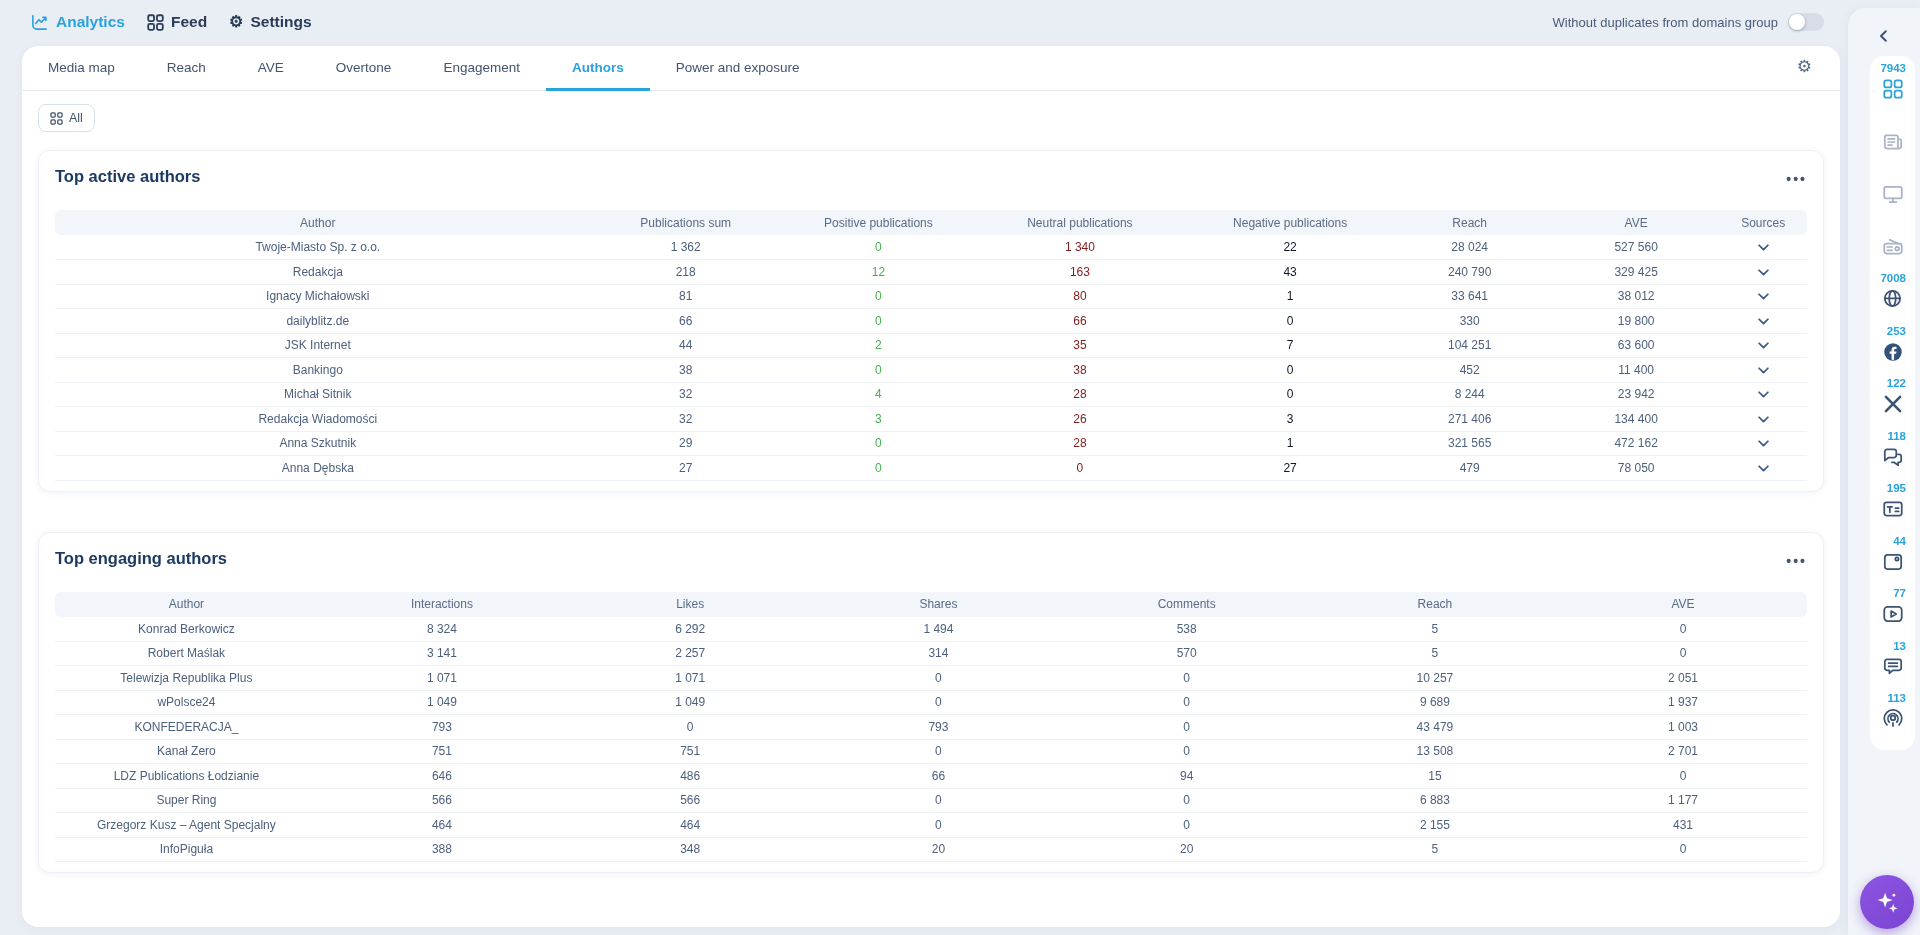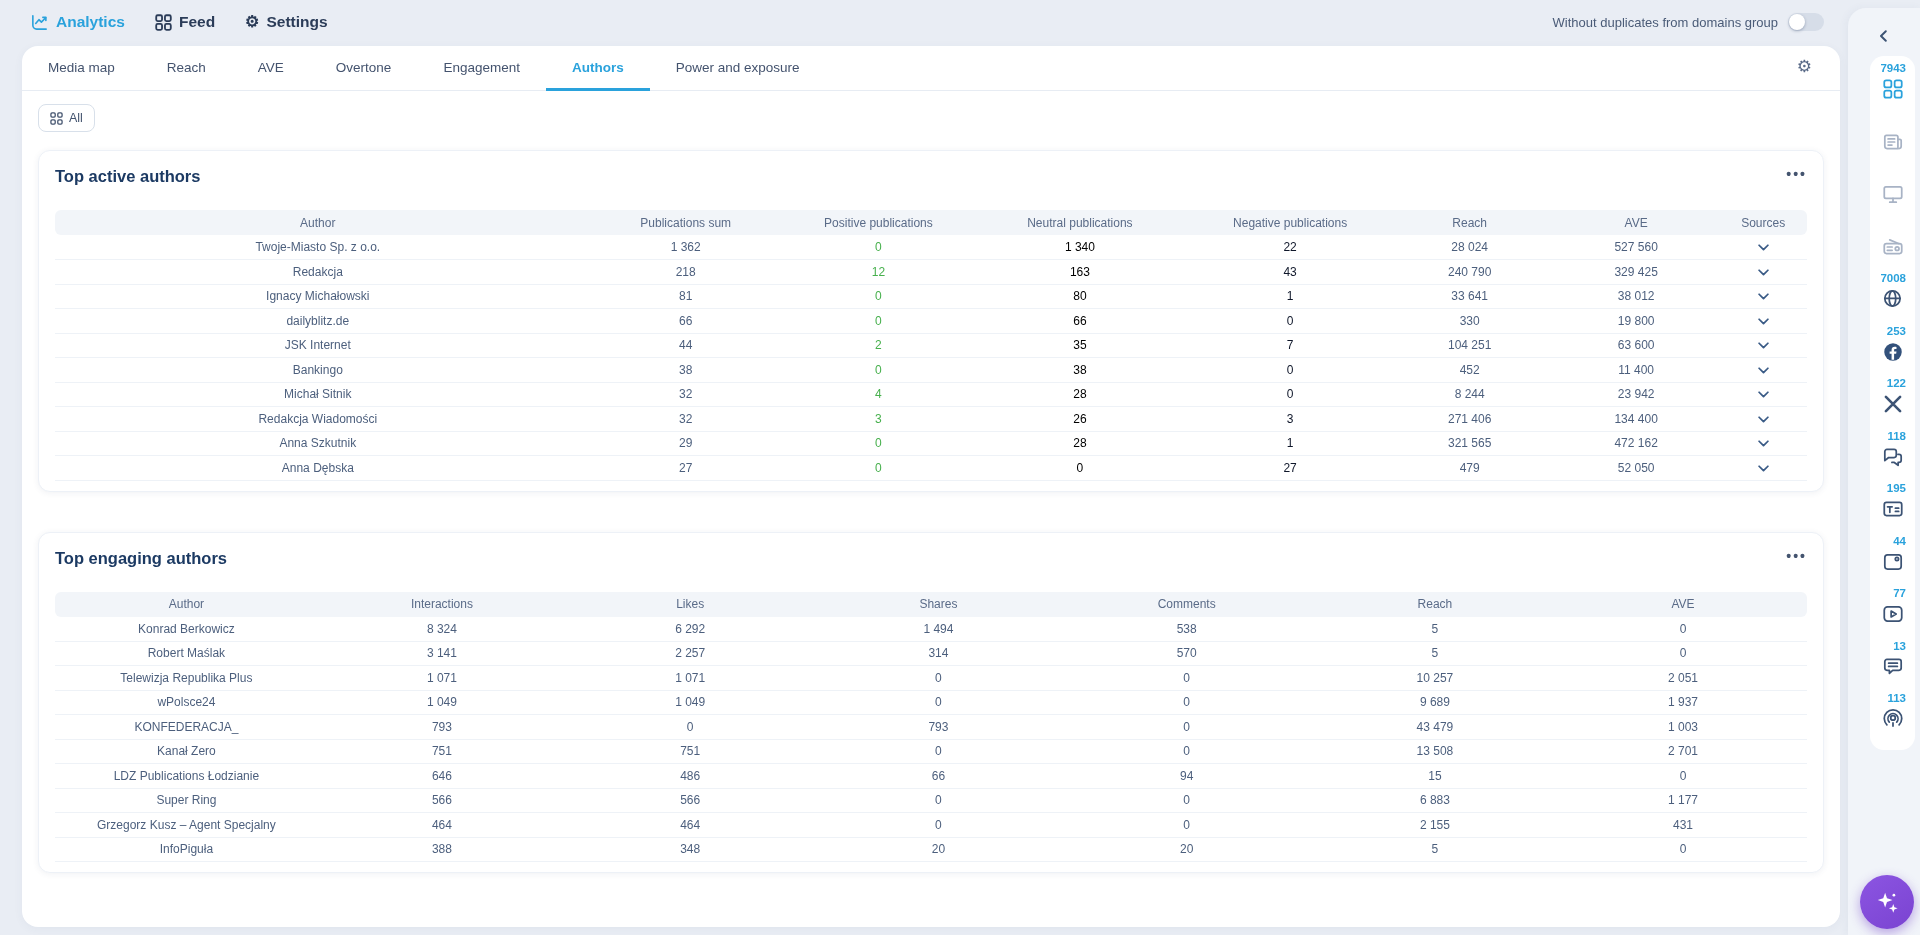--- a/index.html
+++ b/index.html
@@ -3,21 +3,21 @@
 <meta charset="utf-8">
 <style>
   * { margin:0; padding:0; box-sizing:border-box; }
   html,body { width:1920px; height:935px; font-family:"Liberation Sans", sans-serif; }
   body { background:#e9edf4; overflow:hidden; }
   .page { position:relative; width:1920px; height:935px; }
 
   
   .topnav { position:absolute; top:0; left:0; right:84px; height:44px;
             display:flex; align-items:center; padding:0 12px 0 30px; }
-  .nav-left { display:flex; align-items:center; gap:30px; }
+  .nav-left { display:flex; align-items:center; gap:22px; }
   .nav-item { display:flex; align-items:center; gap:7px; font-size:15.5px; font-weight:700;
               color:#2b3c58; cursor:pointer; }
   .nav-item.active { color:#2aa2dc; }
   .nav-item svg { display:block; }
   .nav-right { margin-left:auto; display:flex; align-items:center; gap:10px; }
   .toggle-label { font-size:13px; color:#4a5b77; }
   .toggle { width:36px; height:18px; border-radius:9px; background:#d6dde8; position:relative; cursor:pointer; }
   .toggle .knob { position:absolute; left:1px; top:1px; width:16px; height:16px; border-radius:50%;
                   background:#ffffff; box-shadow:0 1px 3px rgba(30,50,90,.35); }
 
@@ -32,31 +32,31 @@
   .panel-gear { position:absolute; right:28px; top:10px; font-size:17px; color:#5a6b88; cursor:pointer; }
 
   .chip { display:inline-flex; align-items:center; gap:6px; margin:13px 0 0 16px; padding:6px 11px;
           background:#fff; border:1px solid #d8e0ea; border-radius:8px; font-size:12.5px; color:#43536e;
           font-family:inherit; cursor:pointer; }
 
   
   .card { margin:18px 16px 0 16px; background:#fff; border:1px solid #edf1f7; border-radius:12px;
           box-shadow:0 1px 6px rgba(40,60,100,.07); padding:16px 16px 10px 16px; }
   .card + .card { margin-top:40px; }
-  .card-head { display:flex; align-items:flex-start; justify-content:space-between; margin-bottom:24px; }
+  .card-head { display:flex; align-items:flex-end; justify-content:space-between; margin-bottom:24px; }
   .card-title { font-size:16.5px; font-weight:800; color:#1c3a63; }
   .dots { color:#44546f; font-size:14px; font-weight:700; letter-spacing:2px; cursor:pointer; line-height:1; }
 
   table { width:100%; border-collapse:collapse; table-layout:fixed; font-size:12px; }
   thead th { background:#f2f5f9; color:#5a6b88; font-weight:500; height:25px; text-align:center; }
   thead th:first-child { border-radius:6px 0 0 6px; }
   thead th:last-child  { border-radius:0 6px 6px 0; }
   tbody td { height:24.5px; text-align:center; color:#4c5f7d; border-bottom:1px solid #eef2f7; }
   td.pos { color:#47b04d; }
-  td.neu { color:#000000; }
+  td.neu { color:#7f1d1d; }
   td.neg { color:#0f172a; }
   td.src { cursor:pointer; }
   td.src svg { display:inline-block; vertical-align:middle; }
 
   
   .rail { position:absolute; top:8px; right:0; bottom:0; width:72px; background:#f1f4f9;
           border-radius:18px 0 0 0; box-shadow:-2px 0 8px rgba(50,70,110,.05); }
   .collapse-btn { position:absolute; top:16px; left:0; width:72px; height:24px; background:none; border:none;
                   display:flex; align-items:center; justify-content:center; cursor:pointer; }
   .rail-card { position:absolute; top:48px; left:22px; right:5px; height:694px; background:#fff;
@@ -284,21 +284,21 @@
                   <path d="M1 1l4 4 4-4" fill="none" stroke="#3a5b86" stroke-width="1.6" stroke-linecap="round" stroke-linejoin="round"></path>
                 </svg></td>
             </tr>
             <tr>
               <td class="">Anna Dębska</td>
               <td class="">27</td>
               <td class="pos">0</td>
               <td class="neu">0</td>
               <td class="neg">27</td>
               <td class="">479</td>
-              <td class="">52 050</td>
+              <td class="">78 050</td>
               <td class="src"><svg width="11" height="8" viewBox="0 0 10 7">
                   <path d="M1 1l4 4 4-4" fill="none" stroke="#3a5b86" stroke-width="1.6" stroke-linecap="round" stroke-linejoin="round"></path>
                 </svg></td>
             </tr>
           </tbody>
         </table>
     </section>
 
     <section class="card">
       <div class="card-head">

